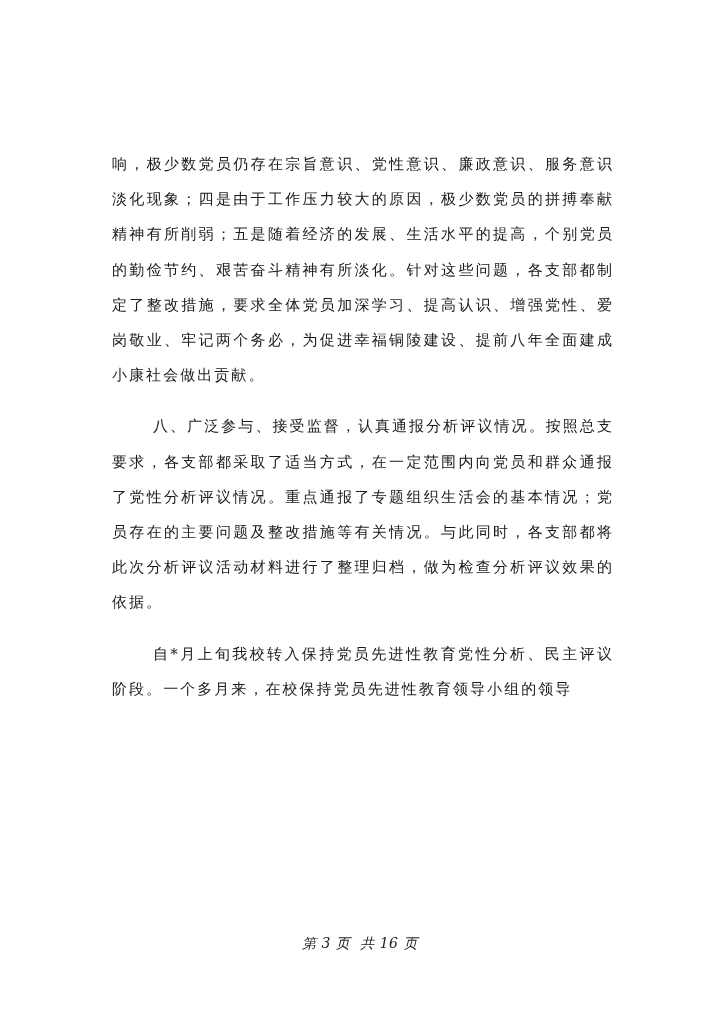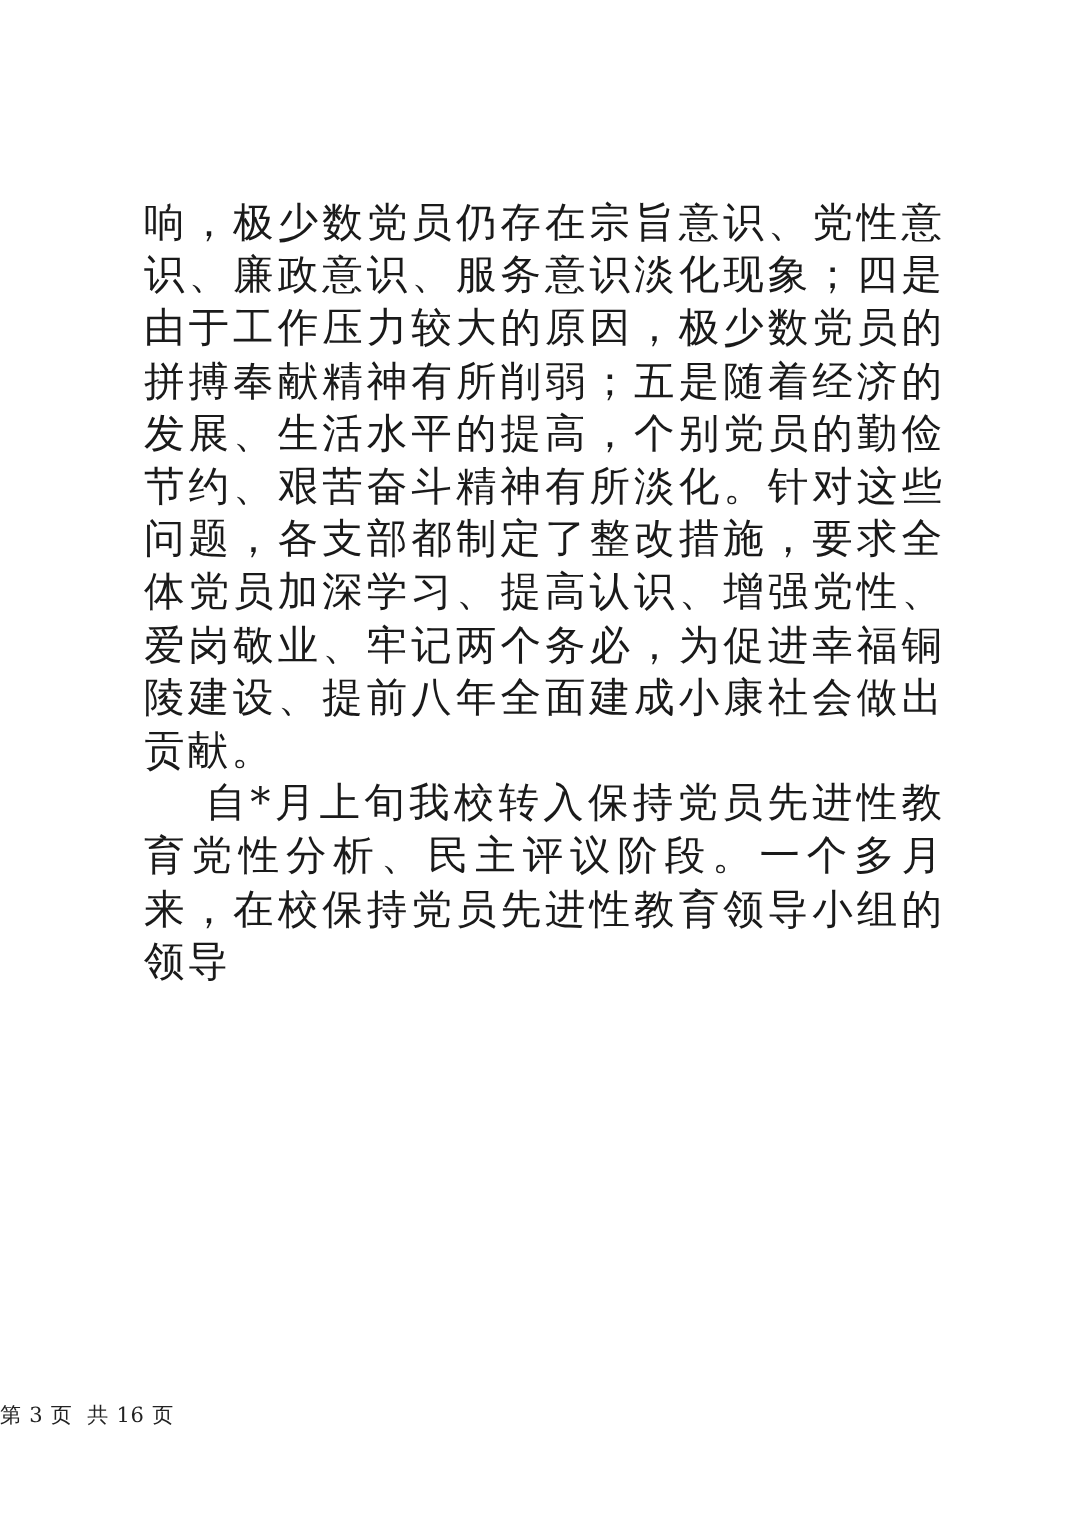--- a/index.html
+++ b/index.html
@@ -22,47 +22,49 @@
       height: 1018px;
       background: #ffffff;
     }
     .content {
       position: absolute;
       left: 96px;
       top: 131px;
       width: 534px;
     }
     .para {
-      margin: 0;
-      font-size: 27px;
+      margin: 16px;
+      font-size: 15px;
       line-height: 35.2px;
       letter-spacing: 2.05px;
       text-align: justify;
       text-align-last: left;
       word-break: break-all;
     }
     .para.indent {
       text-indent: 41px;
     }
     .footer {
       position: absolute;
       left: 0;
       width: 720px;
       top: 935px;
-      text-align: left;
+      text-align: center;
       font-size: 14px;
       color: #222222;
       letter-spacing: 0.5px;
+      font-style: italic;
     }
     .footer span { white-space: pre; }
   </style>
 </head>
 <body>
 
 <div class="page">
   <div class="content">
     <p class="para">响，极少数党员仍存在宗旨意识、党性意识、廉政意识、服务意识淡化现象；四是由于工作压力较大的原因，极少数党员的拼搏奉献精神有所削弱；五是随着经济的发展、生活水平的提高，个别党员的勤俭节约、艰苦奋斗精神有所淡化。针对这些问题，各支部都制定了整改措施，要求全体党员加深学习、提高认识、增强党性、爱岗敬业、牢记两个务必，为促进幸福铜陵建设、提前八年全面建成小康社会做出贡献。</p>
+    <p class="para indent">八、广泛参与、接受监督，认真通报分析评议情况。按照总支要求，各支部都采取了适当方式，在一定范围内向党员和群众通报了党性分析评议情况。重点通报了专题组织生活会的基本情况；党员存在的主要问题及整改措施等有关情况。与此同时，各支部都将此次分析评议活动材料进行了整理归档，做为检查分析评议效果的依据。</p>
     <p class="para indent">自*月上旬我校转入保持党员先进性教育党性分析、民主评议阶段。一个多月来，在校保持党员先进性教育领导小组的领导</p>
   </div>
   <div class="footer">
     <span>第 3 页  共 16 页</span>
   </div>
 </div>
 
 </body></html>

